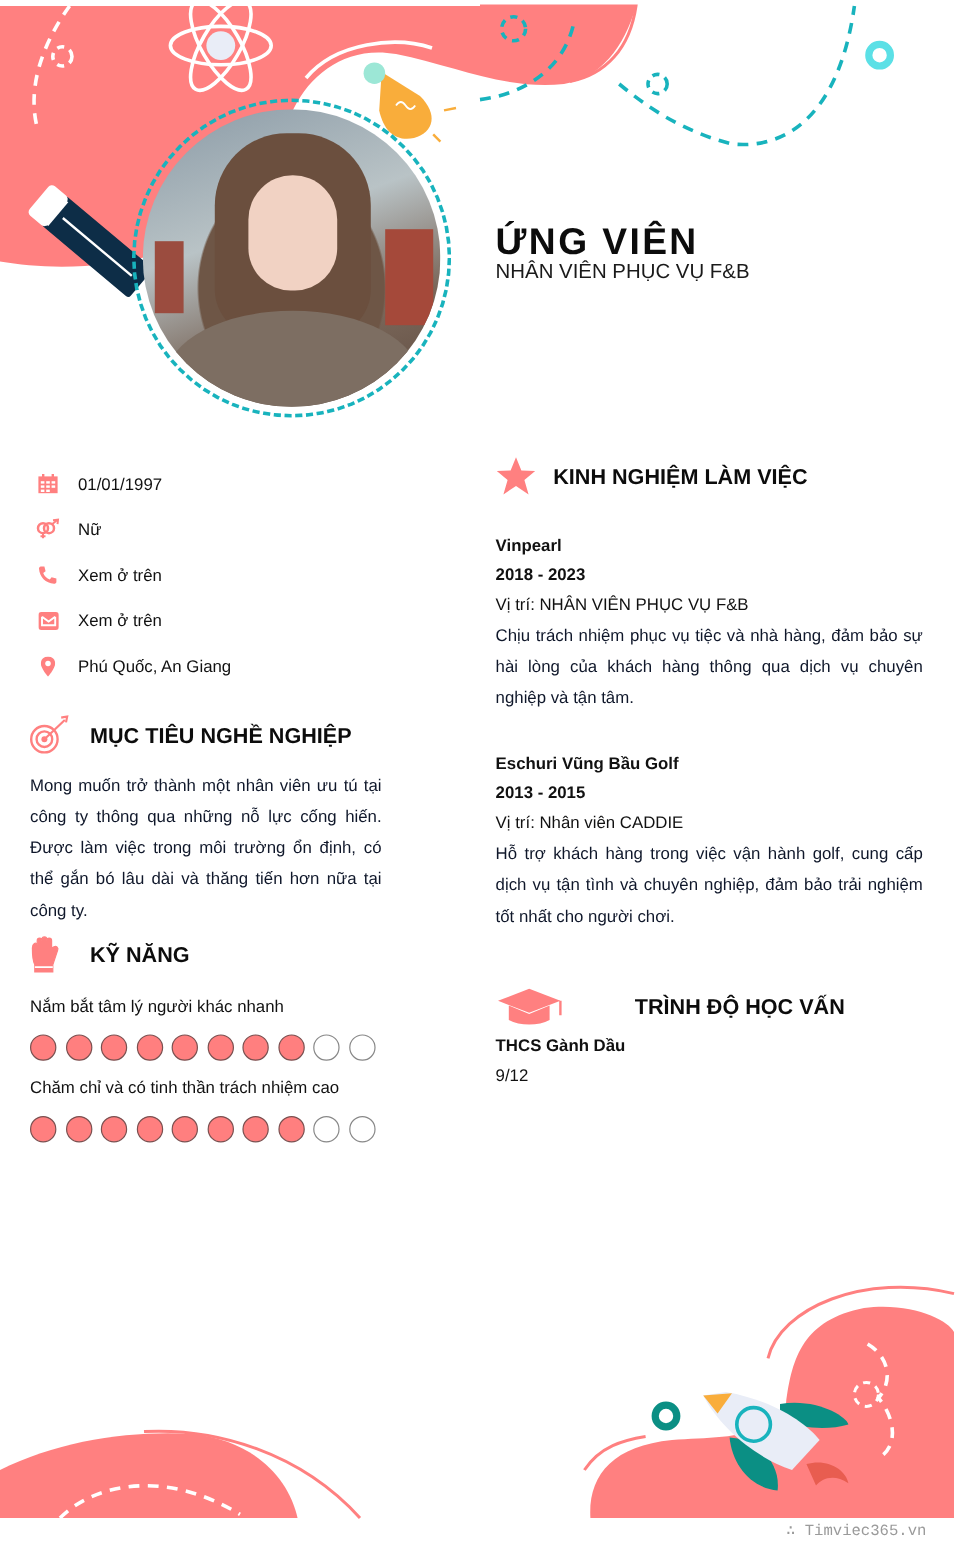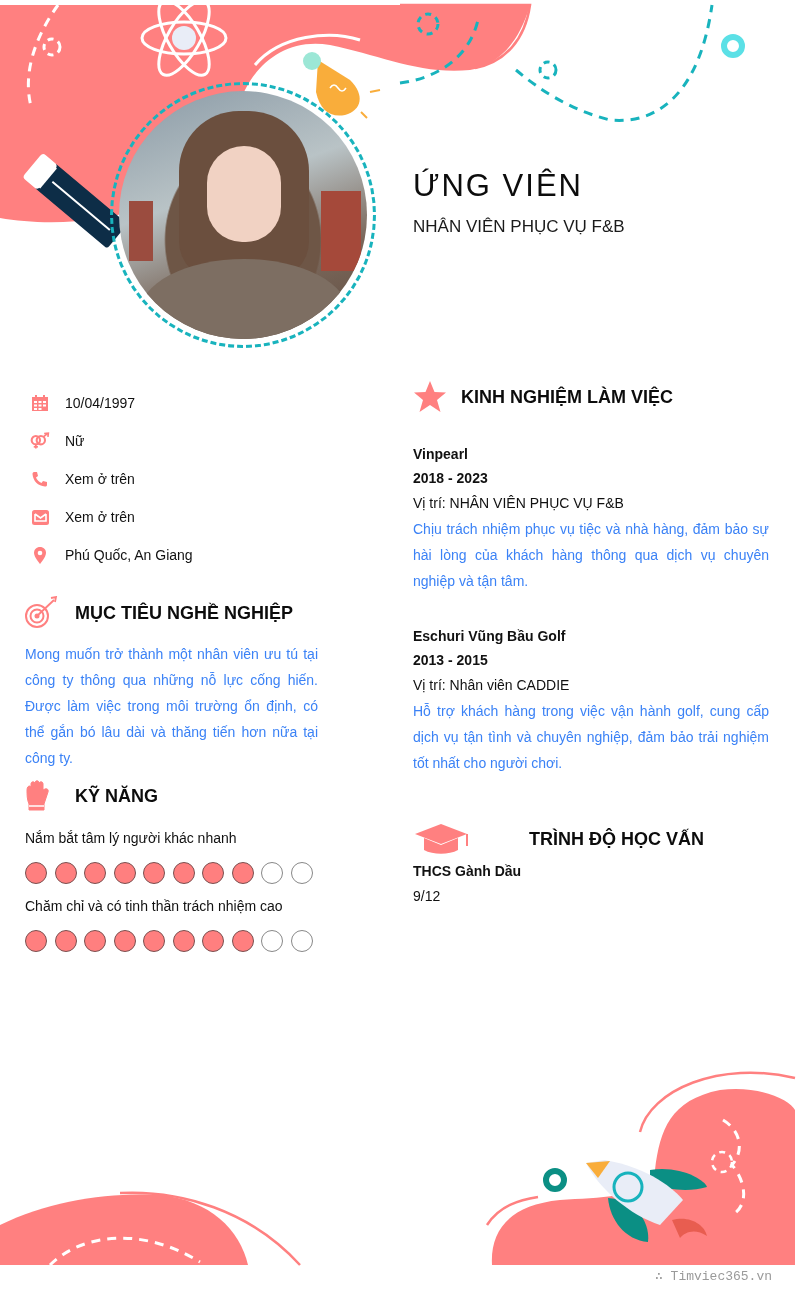--- a/index.html
+++ b/index.html
@@ -14,32 +14,32 @@
     background: radial-gradient(circle at 50% 38%, #f3d2c4 0 16%, #e0b8a4 17% 22%, transparent 23%),
                 radial-gradient(ellipse at 50% 60%, #6e5646 0 44%, transparent 45%),
                 linear-gradient(160deg, #8a9aa6 0%, #b9c3c6 40%, #7a675a 70%, #5e4b3f 100%);
     overflow: hidden; }
   .avatar .shoulders { position: absolute; left: 20px; bottom: -30px; width: 210px; height: 110px; border-radius: 50% 50% 0 0; background: #7d6e62; }
   .avatar .hair { position: absolute; left: 60px; top: 20px; width: 130px; height: 170px; border-radius: 60px 60px 40px 40px; background: #6b4f3e; }
   .avatar .face { position: absolute; left: 88px; top: 55px; width: 74px; height: 96px; border-radius: 40px 40px 38px 38px; background: #f1d2c3; }
   .avatar .pic-l { position: absolute; left: 10px; top: 110px; width: 24px; height: 60px; background: #9b4c3f; }
   .avatar .pic-r { position: absolute; right: 6px; top: 100px; width: 40px; height: 80px; background: #a5493a; }
 
-  .name { position: absolute; left: 413px; top: 168px; font-size: 31px; font-weight: 400; letter-spacing: 2px; color: #0c0c0c; }
+  .name { position: absolute; left: 413px; top: 184px; font-size: 31px; font-weight: 700; letter-spacing: 2px; color: #0c0c0c; }
   .title { position: absolute; left: 413px; top: 217px; font-size: 17px; color: #1a1a1a; text-align: center; }
 
   .info { position: absolute; left: 30px; top: 384px; }
   .info-row { display: flex; align-items: center; height: 38px; }
   .info-row .ic { width: 20px; height: 20px; margin-right: 15px; display: flex; align-items: center; justify-content: center; }
   .info-row .tx { font-size: 14px; color: #111; }
 
   .sec-head { position: absolute; display: flex; align-items: center; }
   .sec-head .t { font-size: 18px; font-weight: 700; color: #0c0c0c; }
 
-  .para { font-size: 14px; line-height: 26px; text-align: justify; color: #3b82f6; }
+  .para { font-size: 14px; line-height: 26px; text-align: justify; color: #0f172a; }
 
   .obj-text { position: absolute; left: 25px; top: 641px; width: 293px; }
 
   .skills { position: absolute; left: 25px; top: 830px; width: 300px; }
   .skill-name { font-size: 14px; color: #111; height: 24px; }
   .dots { display: flex; gap: 7.5px; margin: 8px 0 14px 0; }
   .dot { width: 22px; height: 22px; border-radius: 50%; border: 1.5px solid #888; background: #fff; }
   .dot.on { background: #ff7f7f; border-color: #7a5050; }
 
   .exp { position: absolute; left: 413px; width: 356px; }
@@ -138,21 +138,21 @@
               <rect x="7.5" y="7" width="3" height="2"></rect>
               <rect x="12" y="7" width="3" height="2"></rect>
               <rect x="3" y="10.5" width="3" height="2"></rect>
               <rect x="7.5" y="10.5" width="3" height="2"></rect>
               <rect x="12" y="10.5" width="3" height="2"></rect>
               <rect x="3" y="14" width="3" height="2"></rect>
               <rect x="7.5" y="14" width="3" height="2"></rect>
             </g>
           </svg>
       </span>
-      <span class="tx">10/04/1997</span>
+      <span class="tx">01/01/1997</span>
     </div>
     <div class="info-row">
       <span class="ic">
         <svg width="24" height="20" viewBox="0 0 24 20">
             <circle cx="7" cy="9" r="5" fill="none" stroke="#ff8080" stroke-width="2.5"></circle>
             <circle cx="13" cy="9" r="5" fill="none" stroke="#ff8080" stroke-width="2.5"></circle>
             <line x1="7" y1="14" x2="7" y2="19" stroke="#ff8080" stroke-width="2"></line>
             <line x1="4.5" y1="17" x2="9.5" y2="17" stroke="#ff8080" stroke-width="2"></line>
             <line x1="16" y1="5" x2="21" y2="1" stroke="#ff8080" stroke-width="2"></line>
             <path d="M17 1 L22 0.5 L21.5 5" fill="none" stroke="#ff8080" stroke-width="2"></path>

